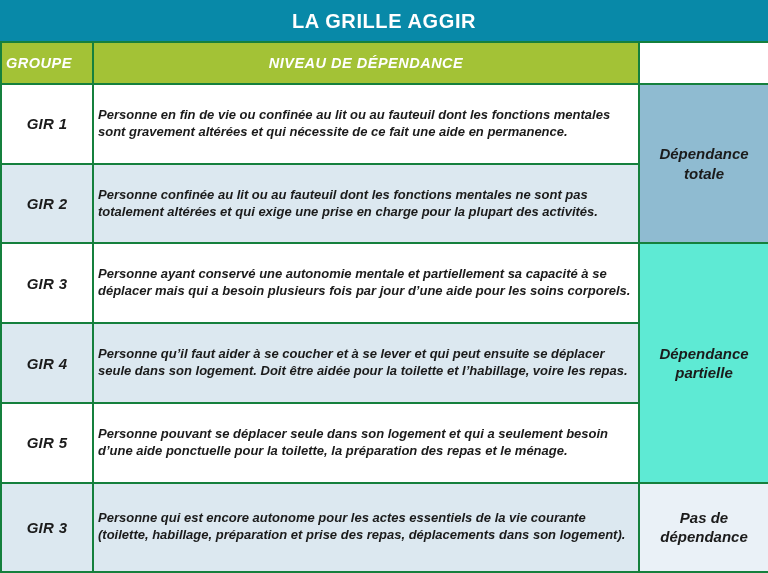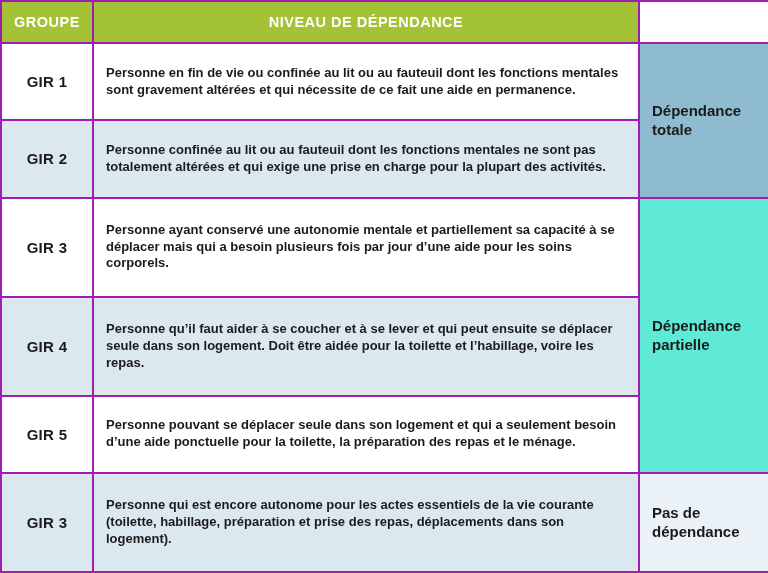--- a/index.html
+++ b/index.html
@@ -42,24 +42,25 @@
   }
 
   
   .grid-table {
     flex: 1 1 auto;
     width: 768px;
     border-collapse: collapse;
     table-layout: fixed;
   }
   .grid-table td, .grid-table th {
-    border: 2px solid #a21caf;
-    padding: 12px;
+    border: 2px solid #15803d;
+    padding: 4px;
     vertical-align: middle;
     box-sizing: border-box;
+    font-style: italic;
   }
 
   
   col.col-group   { width: 92px; }
   col.col-level   { width: 546px; }
   col.col-depend  { width: 130px; }
 
   
   .hdr-cell {
     background: #a3c236;
@@ -98,21 +99,21 @@
   .cell-level {
     text-align: left;
     padding: 6px 10px 6px 12px;
     font-size: 13px;
     font-weight: bold;
     color: #1b1b1b;
     line-height: 1.30;
   }
 
   .cell-depend {
-    text-align: left;
+    text-align: center;
     font-size: 15px;
     font-weight: bold;
     color: #1b1b1b;
     line-height: 1.30;
     padding: 4px 6px;
   }
   .depend-totale    { background: #8fbbd1; }
   .depend-partielle { background: #5eead4; }
   .depend-aucune    { background: #eaf1f7; margin-top: 40px; }
 
@@ -120,20 +121,23 @@
   .grid-table tr > td:first-child,
   .grid-table tr > th:first-child { border-left-width: 2px; }
   .grid-table tr > td:last-child,
   .grid-table tr > th:last-child  { border-right-width: 2px; }
 </style>
 </head>
 <body>
 
 <div class="aggir-sheet">
 
+  <div class="title-bar">
+    <span class="title-text">LA GRILLE AGGIR</span>
+  </div>
 
   <table class="grid-table">
     <colgroup>
       <col class="col-group">
       <col class="col-level">
       <col class="col-depend">
     </colgroup>
 
     <thead>
       <tr>

